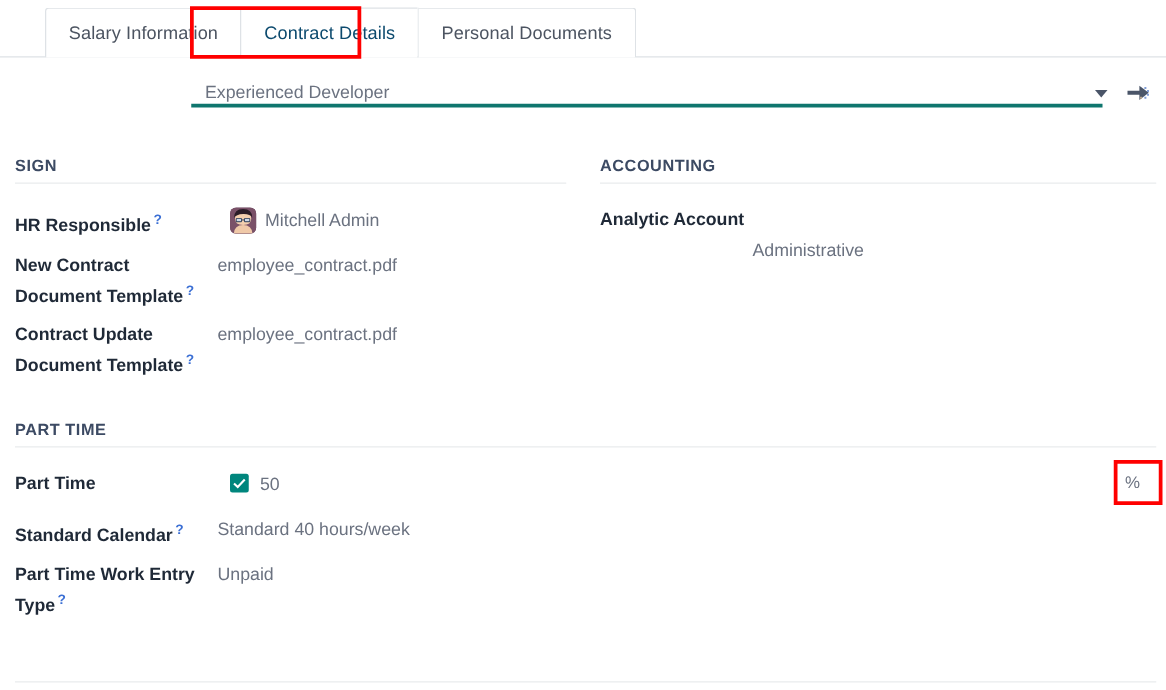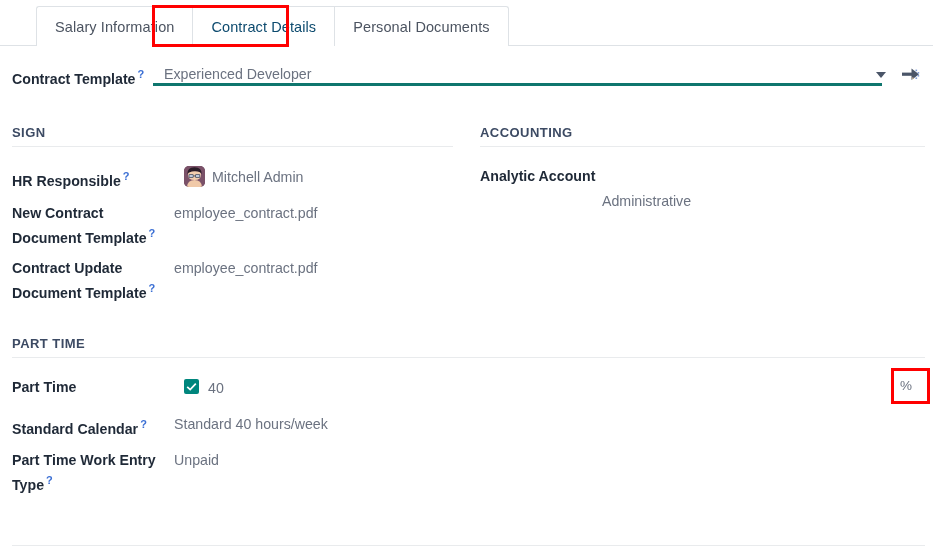--- a/index.html
+++ b/index.html
@@ -201,23 +201,20 @@
     <div class="tab active">
       <span>Contract Details</span>
     </div>
     <div class="tab">
       <span>Personal Documents</span>
     </div>
   </div>
 </div>
 
 <div id="ct-row">
-  <div id="ct-label" class="label">
-    <span>Contract Template</span><span class="tip">?</span>
-  </div>
   <div id="ct-field">
     <span id="ct-value" class="value">Experienced Developer</span>
   </div>
   <div id="ct-caret"></div>
   <div id="ct-internal-link">
     <svg width="22" height="22" viewBox="0 0 22 22" aria-hidden="true">
       <g transform="translate(2,5)">
         <rect x="0" y="4.6" width="10.5" height="3.2" fill="#4a5568"></rect>
         <polygon points="9.5,0.5 17,6.2 9.5,11.9" fill="#4a5568"></polygon>
         <rect x="13.5" y="1.6" width="1.6" height="1.6" fill="#7f9cd6"></rect>
@@ -280,21 +277,21 @@
 <div id="pt-head" class="section-head">PART TIME</div>
 <div id="pt-rule" class="section-rule"></div>
 
 <div id="row-parttime" class="row">
   <div class="label">Part Time</div>
   <div id="pt-checkbox">
     <svg width="15" height="15" viewBox="0 0 15 15" aria-hidden="true">
       <polyline points="3.2,7.8 6.2,10.6 11.8,4.6" fill="none" stroke="#ffffff" stroke-width="1.7"></polyline>
     </svg>
   </div>
-  <div class="value">40</div>
+  <div class="value">50</div>
 </div>
 <div id="pt-percent">%</div>
 
 <div id="row-stdcal" class="row">
   <div class="label">
     <span>Standard Calendar</span><span class="tip">?</span>
   </div>
   <div class="value">Standard 40 hours/week</div>
 </div>
 

